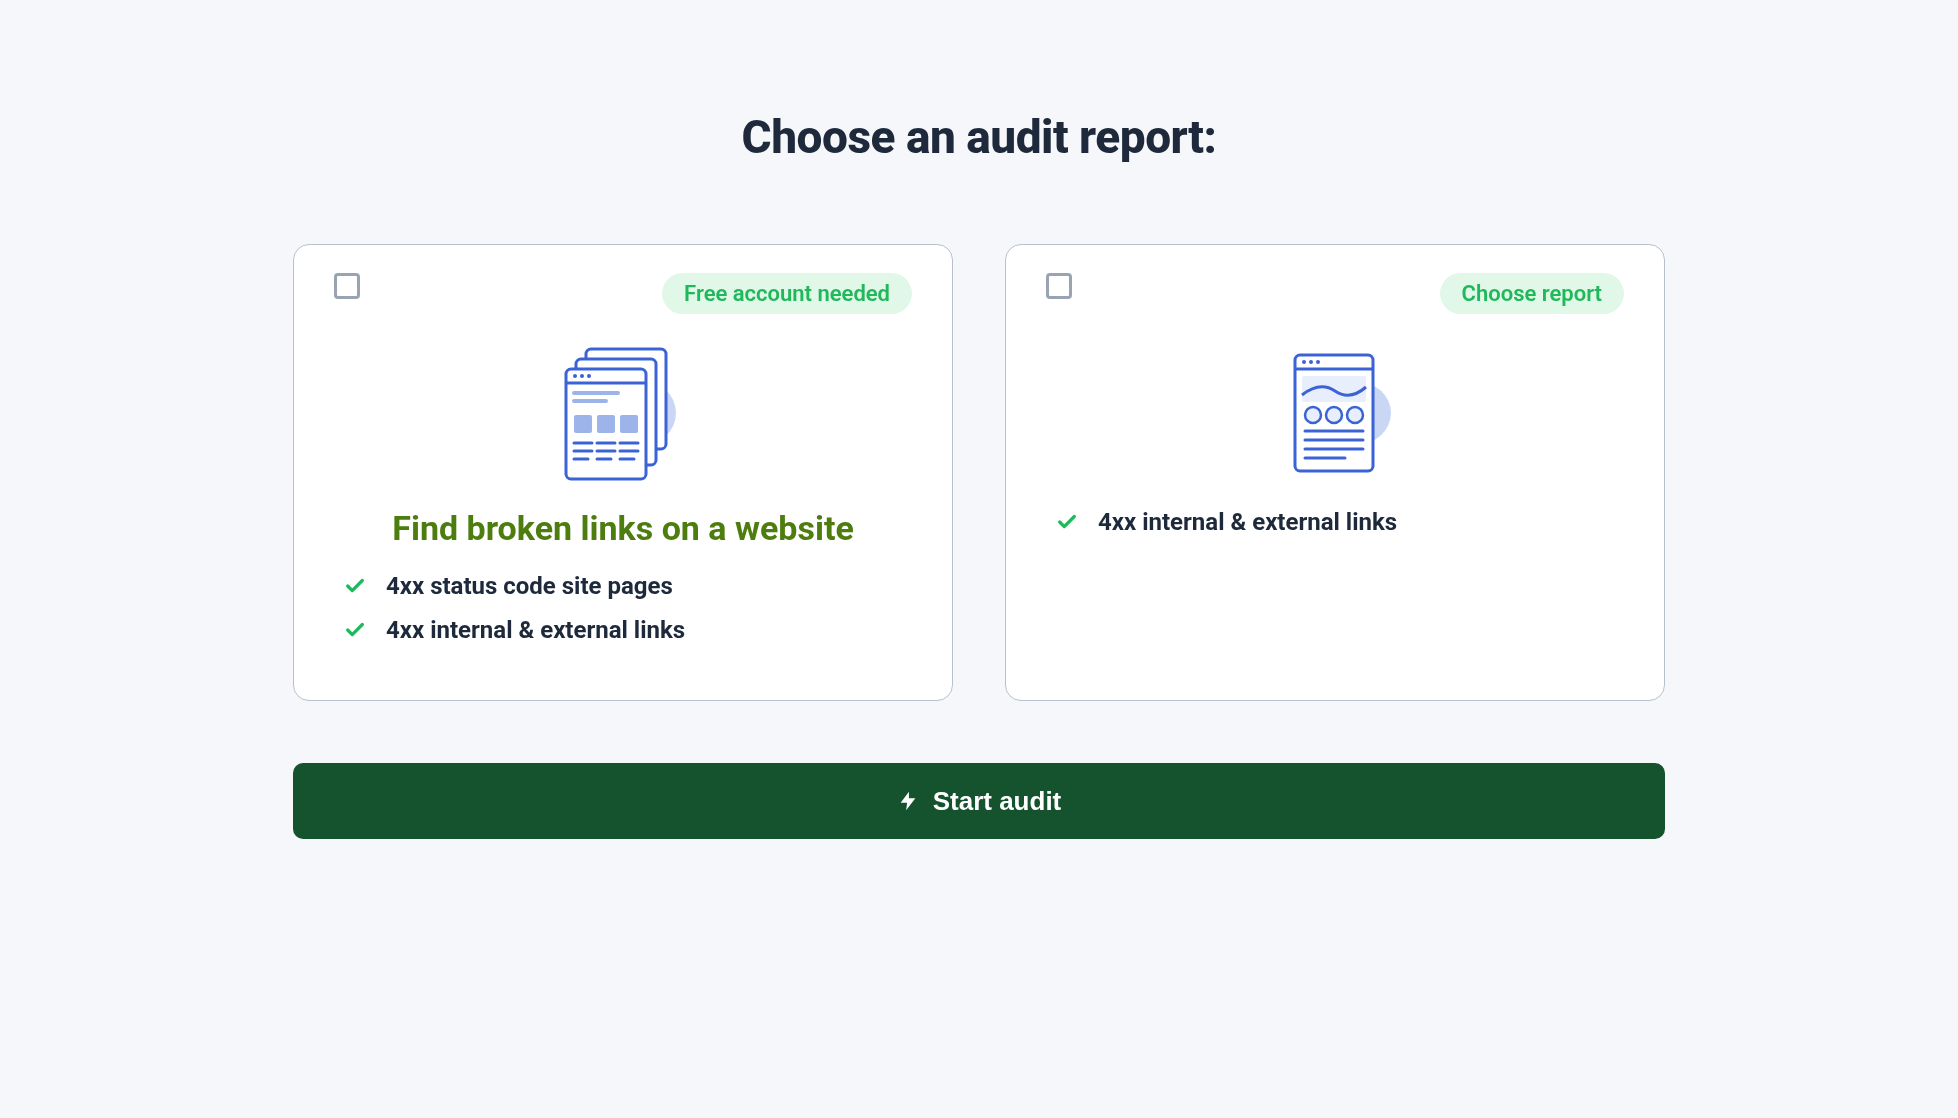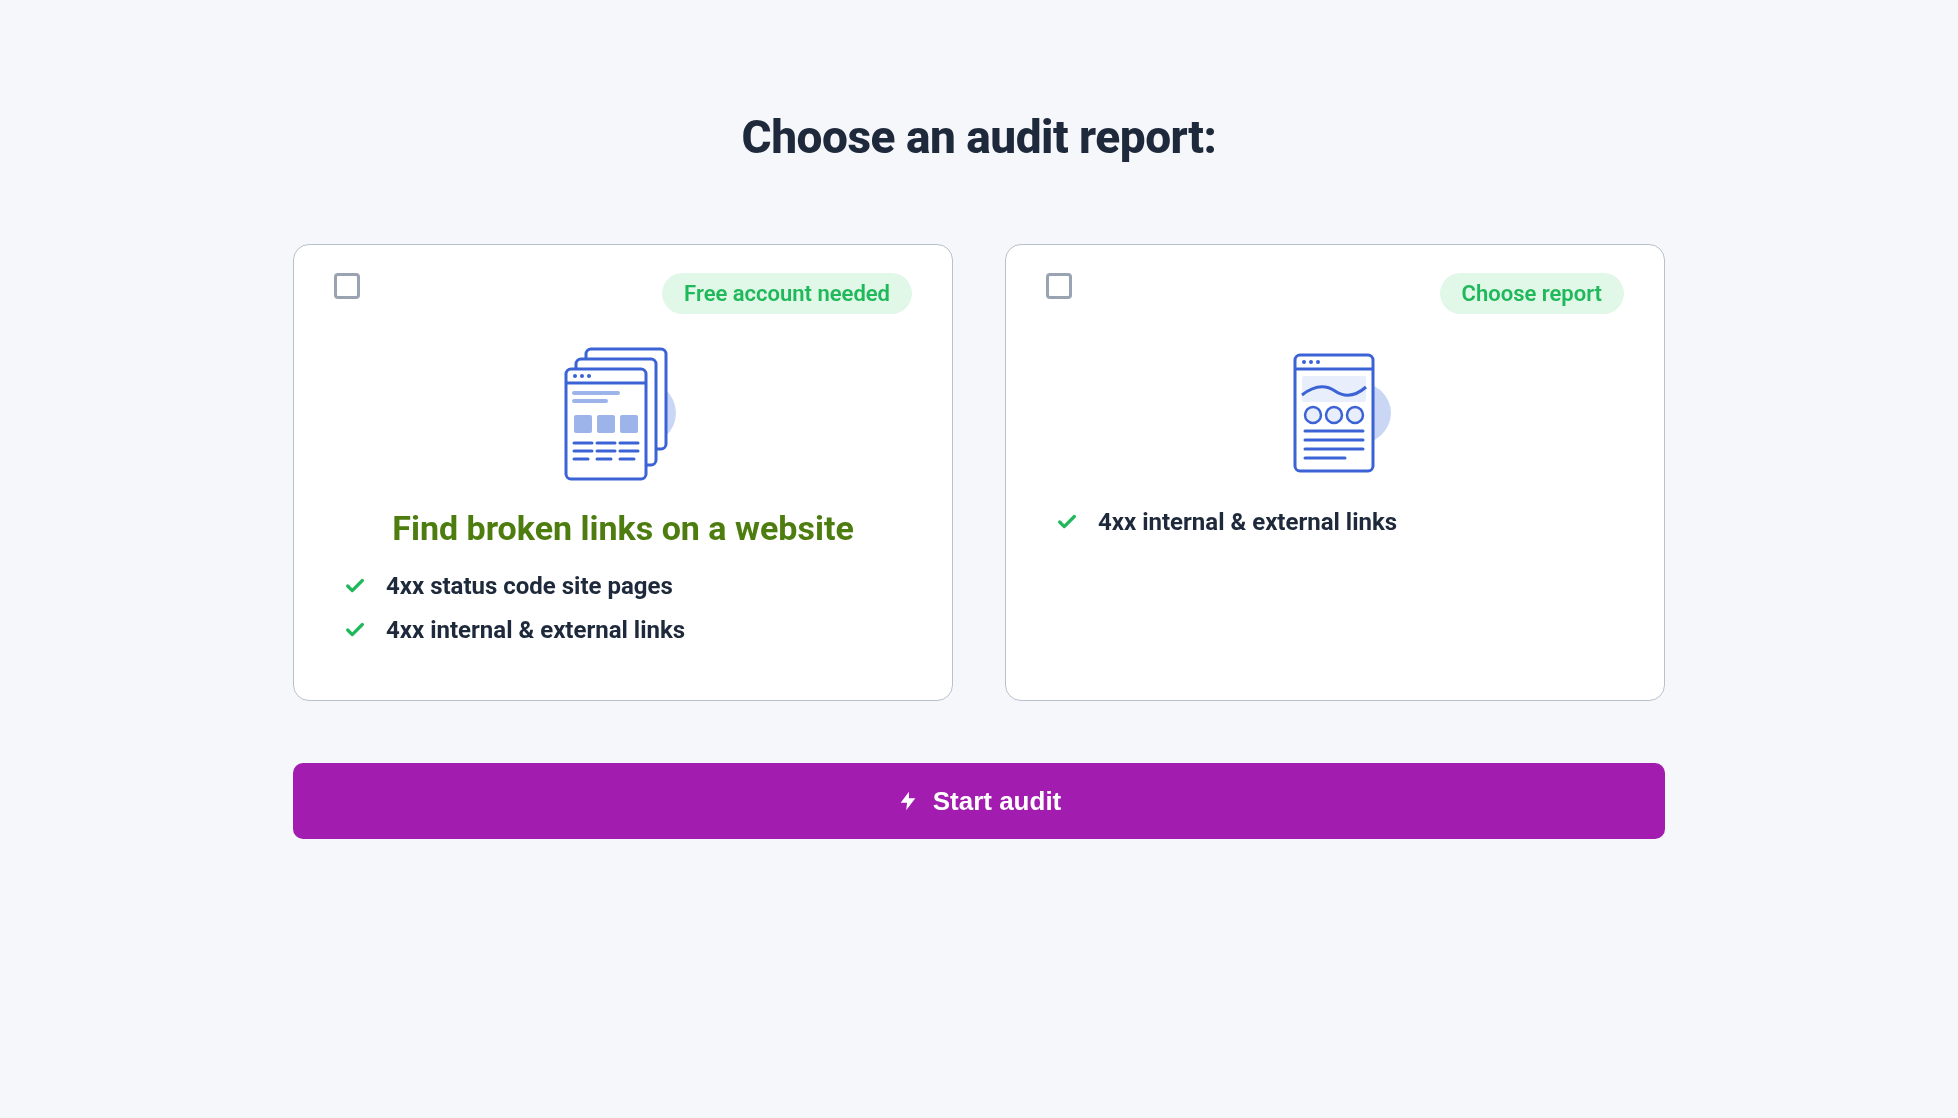--- a/index.html
+++ b/index.html
@@ -81,21 +81,21 @@
   color: #1e2a3b;
   margin-bottom: 16px;
   font-weight: 700;
 }
 .check-icon {
   flex-shrink: 0;
 }
 .start-btn {
   width: 1372px;
   height: 76px;
-  background: #a21caf;
+  background: #14532d;
   border: none;
   border-radius: 10px;
   display: flex;
   align-items: center;
   justify-content: center;
   gap: 14px;
   color: #ffffff;
   font-size: 26px;
   font-weight: 700;
   cursor: pointer;

